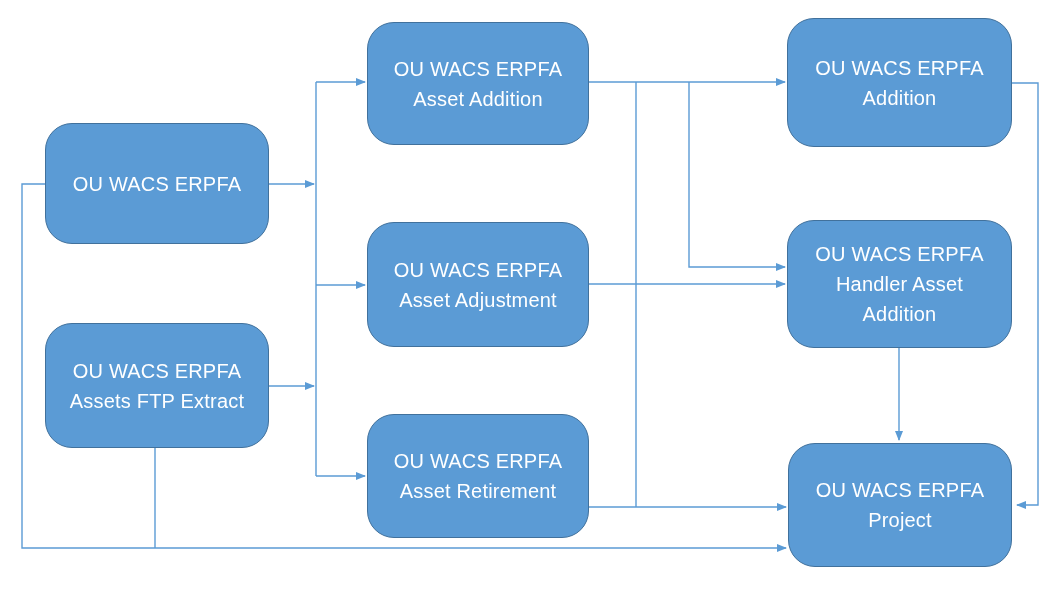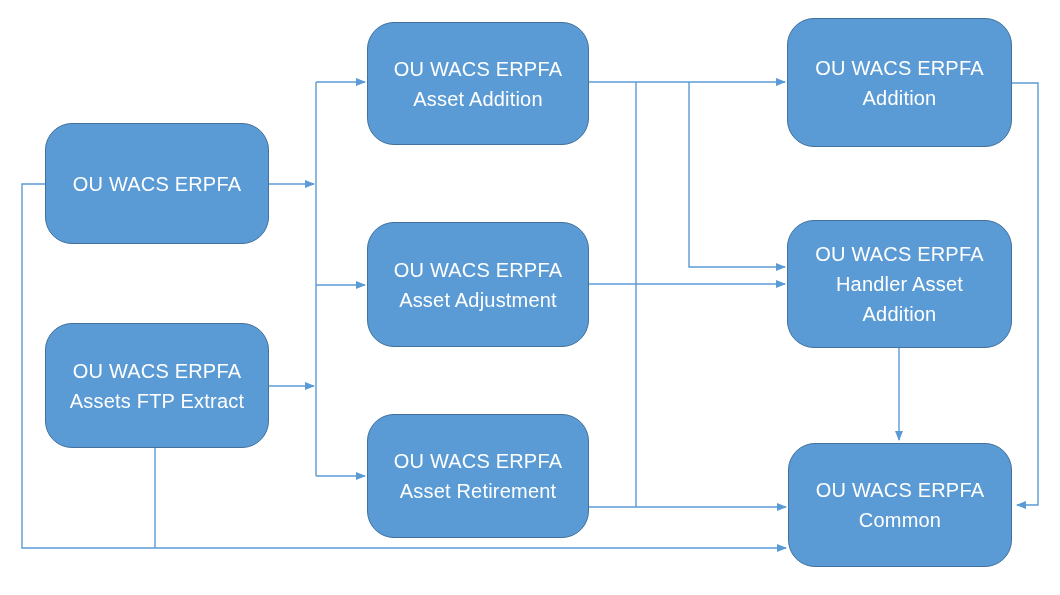--- a/index.html
+++ b/index.html
@@ -92,16 +92,16 @@
   </div>
 
   <div class="node" style="left:787px;top:220px;width:225px;height:128px">
     <div class="node-line">OU WACS ERPFA</div>
     <div class="node-line">Handler Asset</div>
     <div class="node-line">Addition</div>
   </div>
 
   <div class="node" style="left:788px;top:443px;width:224px;height:124px">
     <div class="node-line">OU WACS ERPFA</div>
-    <div class="node-line">Common</div>
+    <div class="node-line">Project</div>
   </div>
 
 </div>
 
 </body></html>

